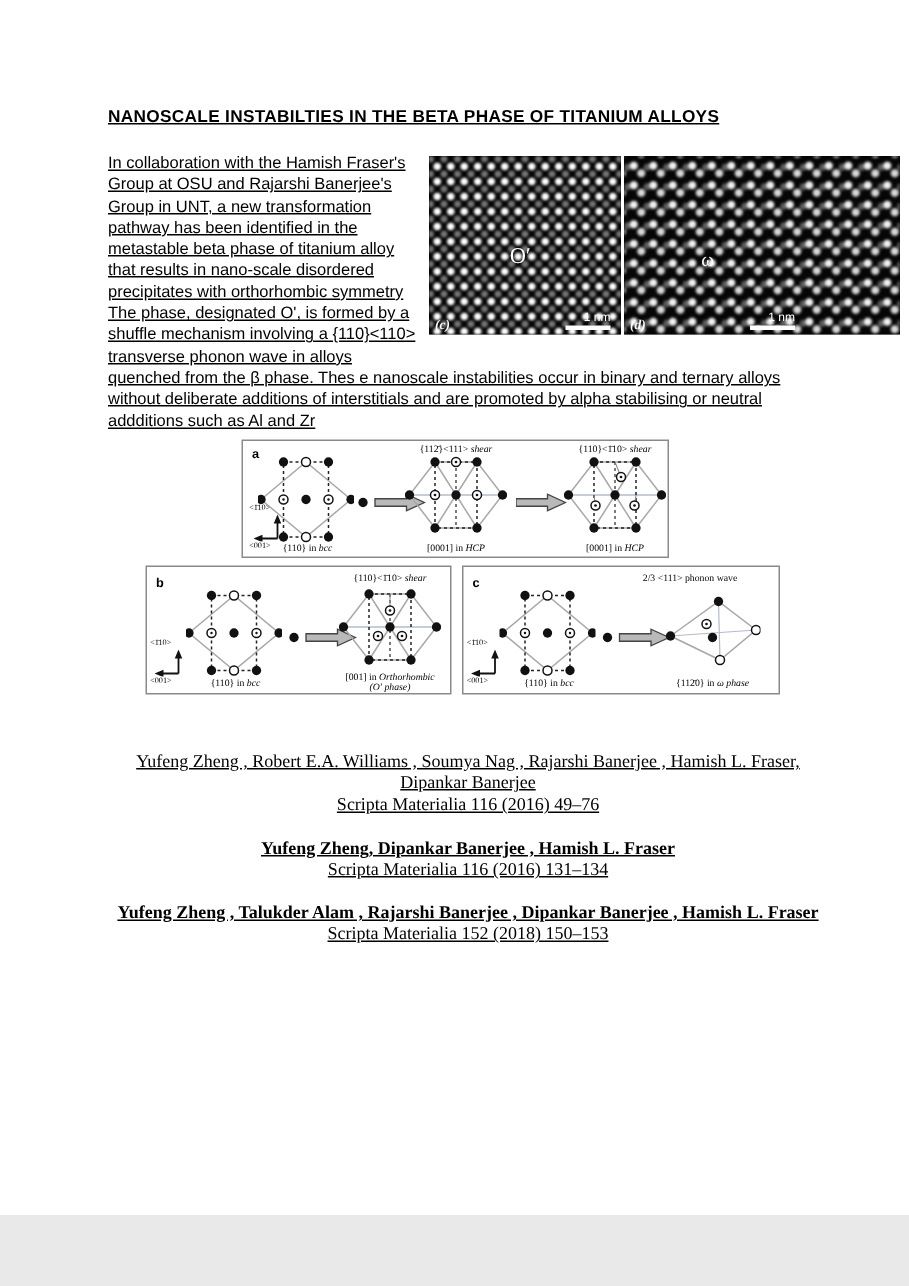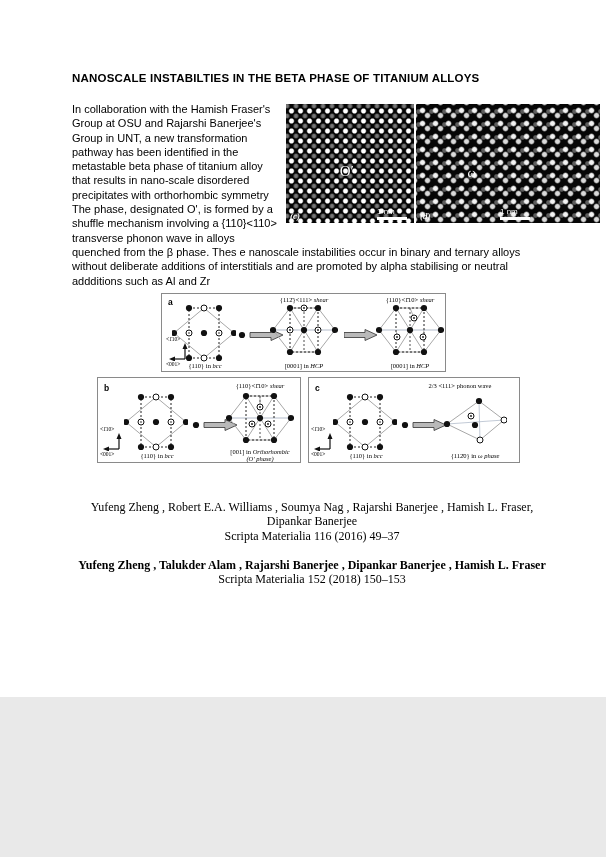--- a/index.html
+++ b/index.html
@@ -1,20 +1,20 @@
 <!DOCTYPE html>
 <html><head>
 <meta charset="utf-8">
 <style>
   html,body { margin:0; padding:0; background:#e9e9e9; }
   .page {
-    position:relative; width:606px; height:697px; margin:0 auto;
+    position:relative; width:606px; height:810px; margin:0 auto;
     background:#ffffff; box-sizing:border-box;
     padding:72px 0 0 72px; overflow:hidden;
-    font-family:"Liberation Sans", sans-serif; color:#000;
+    font-family:"Liberation Sans", sans-serif; color:#000;text-decoration:underline;
   }
   .title {
     font:bold 11.5px/13px "Liberation Sans", sans-serif;
     letter-spacing:0.2px; margin:0 0 17px 0; width:520px;
   }
   
   .intro {
     width:474px; font:11px/14.3px "Liberation Sans", sans-serif;
     text-align:left;
   }
@@ -45,21 +45,21 @@
     background-size:13px 13px, 13px 13px, 13px 13px;
     background-position:0 0, 5px 5px, 9px 1px;
   }
   .panel-tag {
     position:absolute; left:4px; bottom:2px; color:#fff;
     font:bold italic 9px "Liberation Serif", serif; z-index:2;
   }
   .phase-label { position:absolute; color:#fff; z-index:2; font-family:"Liberation Serif", serif; }
   .phase-c { left:42%; top:50%; font-size:15px; }
   .phase-d { left:28%; top:52%; font-size:13px; }
-  .scale { position:absolute; bottom:3px; z-index:2; text-align:left; }
+  .scale { position:absolute; bottom:3px; z-index:2; text-align:right; }
   .scale-c { right:7px; }
   .scale-d { right:70px; }
   .scale-text { display:block; color:#fff; font:8px "Liberation Sans", sans-serif; margin-bottom:1px; }
   .scale-bar { display:block; width:30px; height:3px; background:#fff; margin:0 auto; }
 
   
   .diagrams { position:relative; height:174px; margin-top:5px; width:520px; }
   .dpanel { position:absolute; border:1px solid #8a8a8a; background:#fff; box-sizing:border-box; }
   #panel-a { left:89px; top:0;   width:285px; height:79px; }
   #panel-b { left:25px; top:84px; width:204px; height:86px; }
@@ -268,21 +268,25 @@
       </svg>
       <span class="crys-lbl" style="left:96px; top:4px; width:110px;"><span>2/3 &lt;111&gt; phonon wave</span></span>
       <span class="crys-lbl" style="left:24px; top:74px; width:66px;"><span>{110} in </span><i>bcc</i></span>
       <span class="crys-lbl" style="left:128px; top:74px; width:76px;"><span>{112̄0} in </span><i>ω phase</i></span>
     </div>
   </div>
 
   <div class="refs">
     <div class="ref">
       <p class="authors">Yufeng Zheng , Robert E.A. Williams , Soumya Nag , Rajarshi Banerjee , Hamish L. Fraser, Dipankar Banerjee</p>
-      <p class="journal">Scripta Materialia 116 (2016) 49–37</p>
+      <p class="journal">Scripta Materialia 116 (2016) 49–76</p>
+    </div>
+    <div class="ref">
+      <p class="authors authors-bold">Yufeng Zheng, Dipankar Banerjee , Hamish L. Fraser</p>
+      <p class="journal">Scripta Materialia 116 (2016) 131–134</p>
     </div>
     <div class="ref">
       <p class="authors authors-bold">Yufeng Zheng , Talukder Alam , Rajarshi Banerjee , Dipankar Banerjee , Hamish L. Fraser</p>
       <p class="journal">Scripta Materialia 152 (2018) 150–153</p>
     </div>
   </div>
 
 </div>
 
 </body></html>

